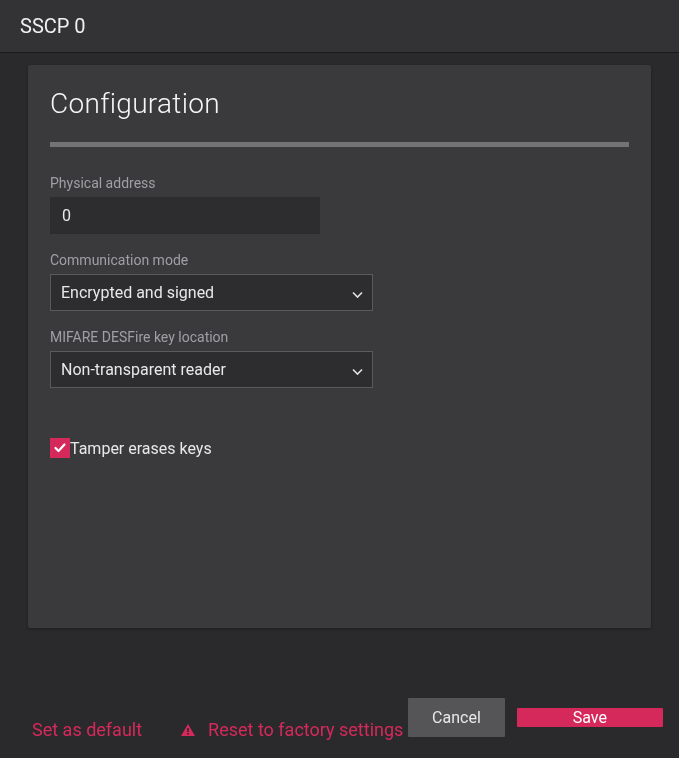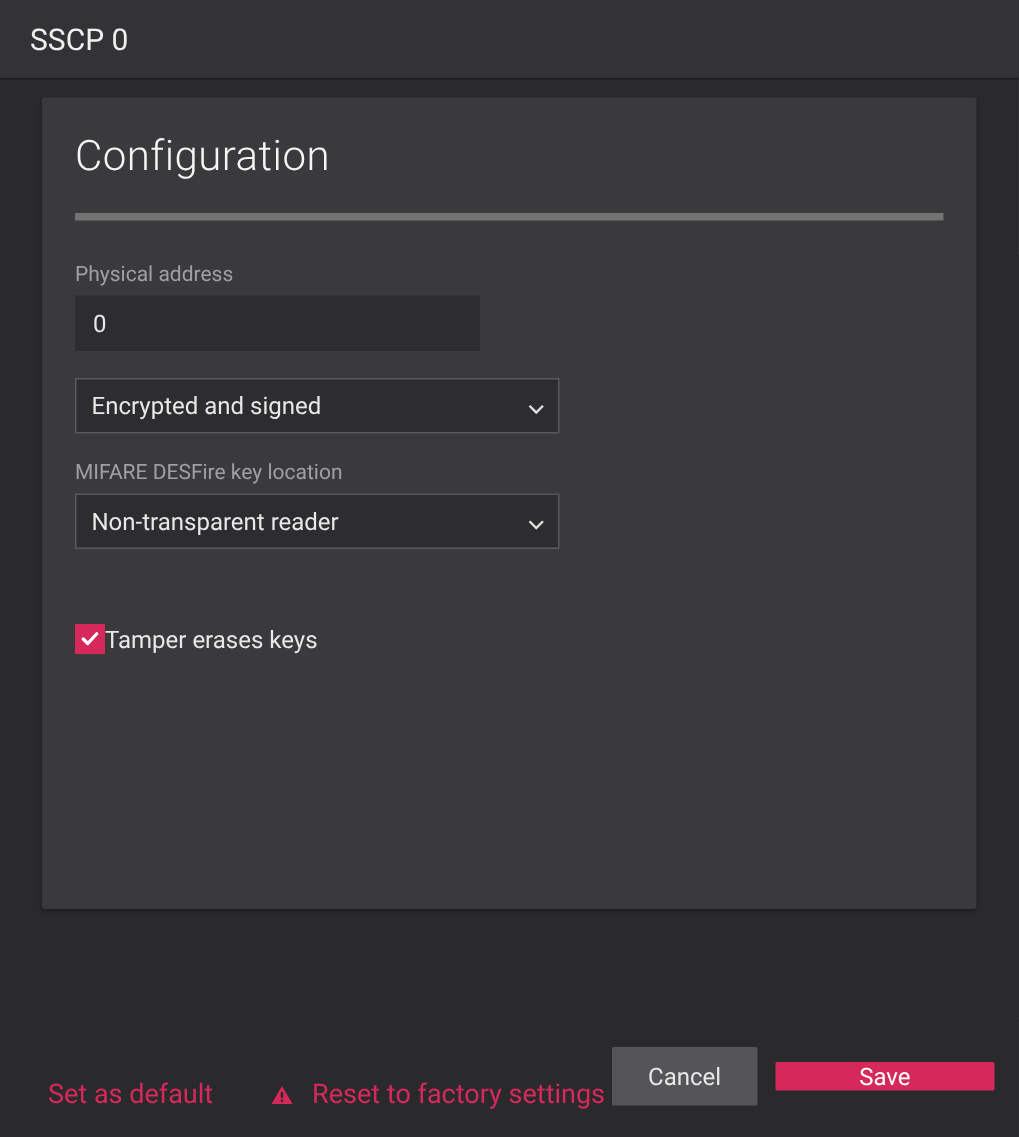--- a/index.html
+++ b/index.html
@@ -163,20 +163,21 @@
 <div class="content-wrap">
   <div class="panel">
     <h1 class="panel-title">Configuration</h1>
 
     <div class="field">
       <label class="field-label">Physical address</label>
       <input type="text" class="text-input" value="0" style="">
     </div>
 
     <div class="field">
+      <label class="field-label">Communication mode</label>
       <div class="select-wrap">
         <select class="select">
           <option>Encrypted and signed</option>
         </select>
         <span class="select-arrow">
           <svg width="11" height="7" viewBox="0 0 11 7">
               <path d="M1 1 L5.5 5.5 L10 1" stroke="#e0e0e0" stroke-width="1.6" fill="none"></path>
             </svg>
         </span>
       </div>

